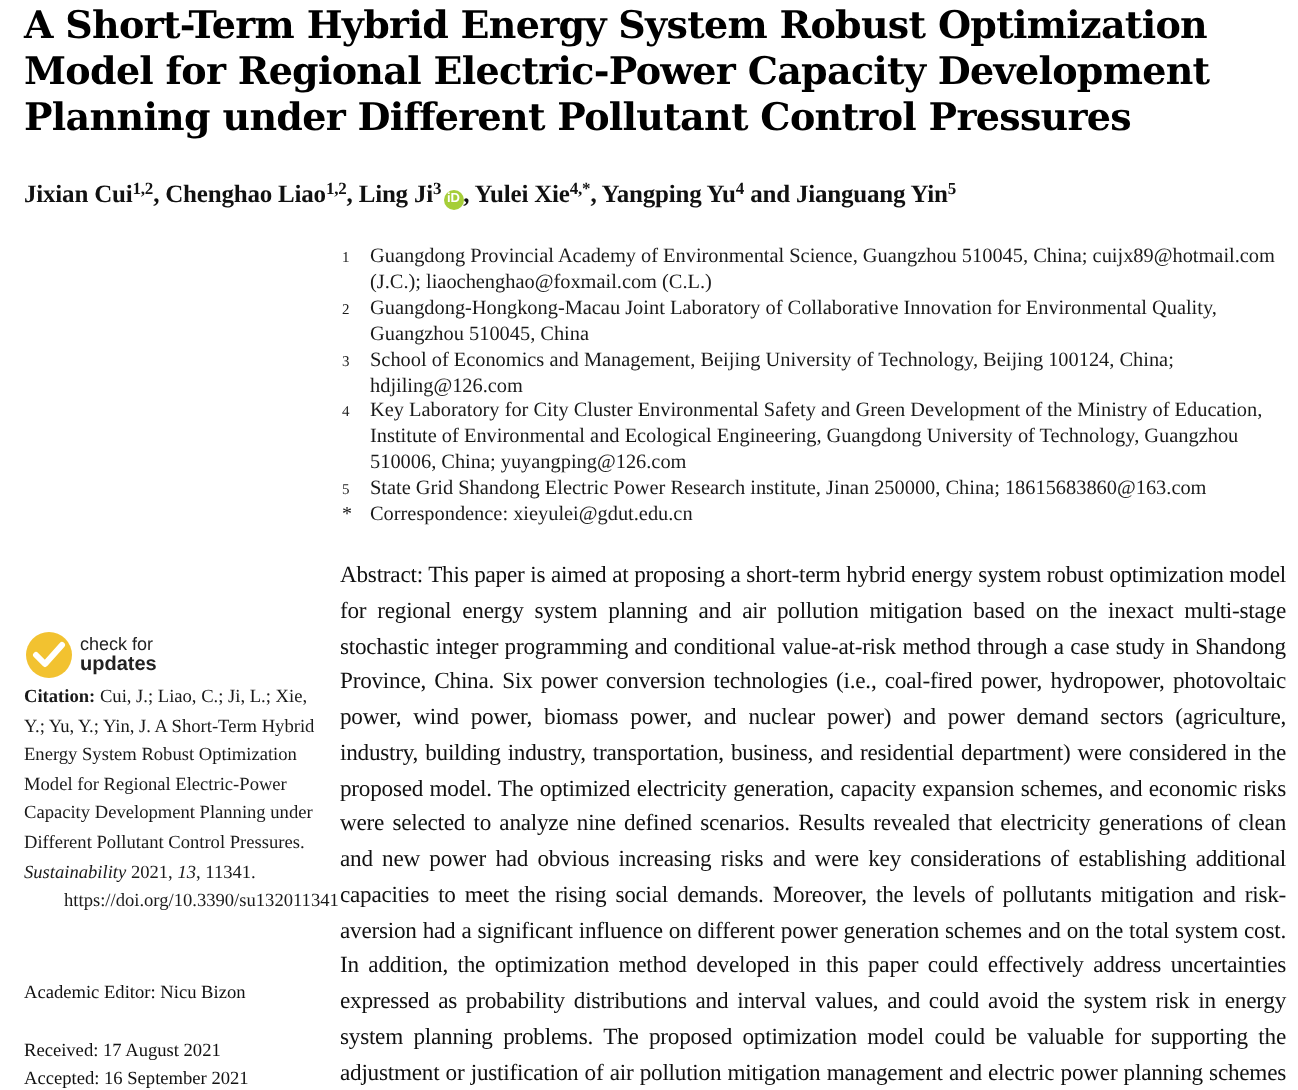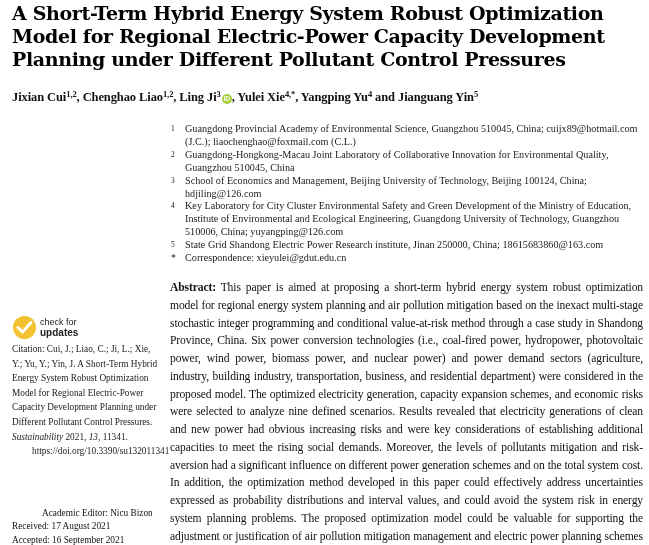--- a/index.html
+++ b/index.html
@@ -121,32 +121,31 @@
     }
     .citation {
       position: absolute;
       left: 12px;
       top: 342px;
       width: 150px;
       font-size: 9.3px;
       line-height: 14.6px;
       color: #1a1a1a;
     }
-    .citation .lbl { font-weight: normal; }
+    .citation .lbl { font-weight: bold; }
     .citation .journal { font-style: italic; margin-top: 36px; }
     .citation .vol { font-style: italic; }
     .citation .doi { color: #1a1a1a; text-decoration: none; padding-left: 20px; }
     .editor {
       position: absolute;
       left: 12px;
-      top: 506px;
+      top: 490px;
       width: 150px;
       font-size: 9.3px;
       line-height: 14px;
-      margin-left: 30px;
     }
     .received {
       position: absolute;
       left: 12px;
       top: 519px;
       font-size: 9.3px;
       line-height: 14px;
     }
     .accepted {
       position: absolute;
@@ -159,21 +158,21 @@
       position: absolute;
       left: 170px;
       top: 279px;
       width: 473px;
       font-size: 11.6px;
       line-height: 17.75px;
       text-align: justify;
       color: #111111;
       letter-spacing: -0.12px;
     }
-    .abstract .lbl { font-weight: bold; }
+    .abstract .lbl { font-weight: normal; }
   </style>
 </head>
 <body>
 
 <h1 class="title">A Short-Term Hybrid Energy System Robust Optimization Model for Regional Electric-Power Capacity Development Planning under Different Pollutant Control Pressures</h1>
 
 <div class="authors">
   <span>Jixian Cui</span><sup>1,2</sup><span>, </span><span>Chenghao Liao</span><sup>1,2</sup><span>, </span><span>Ling Ji</span><sup>3</sup><span class="orcid">iD</span><span>, </span><span>Yulei Xie</span><sup>4,*</sup><span>, </span><span>Yangping Yu</span><sup>4</sup><span> and </span><span>Jianguang Yin</span><sup>5</sup>
 </div>
 

